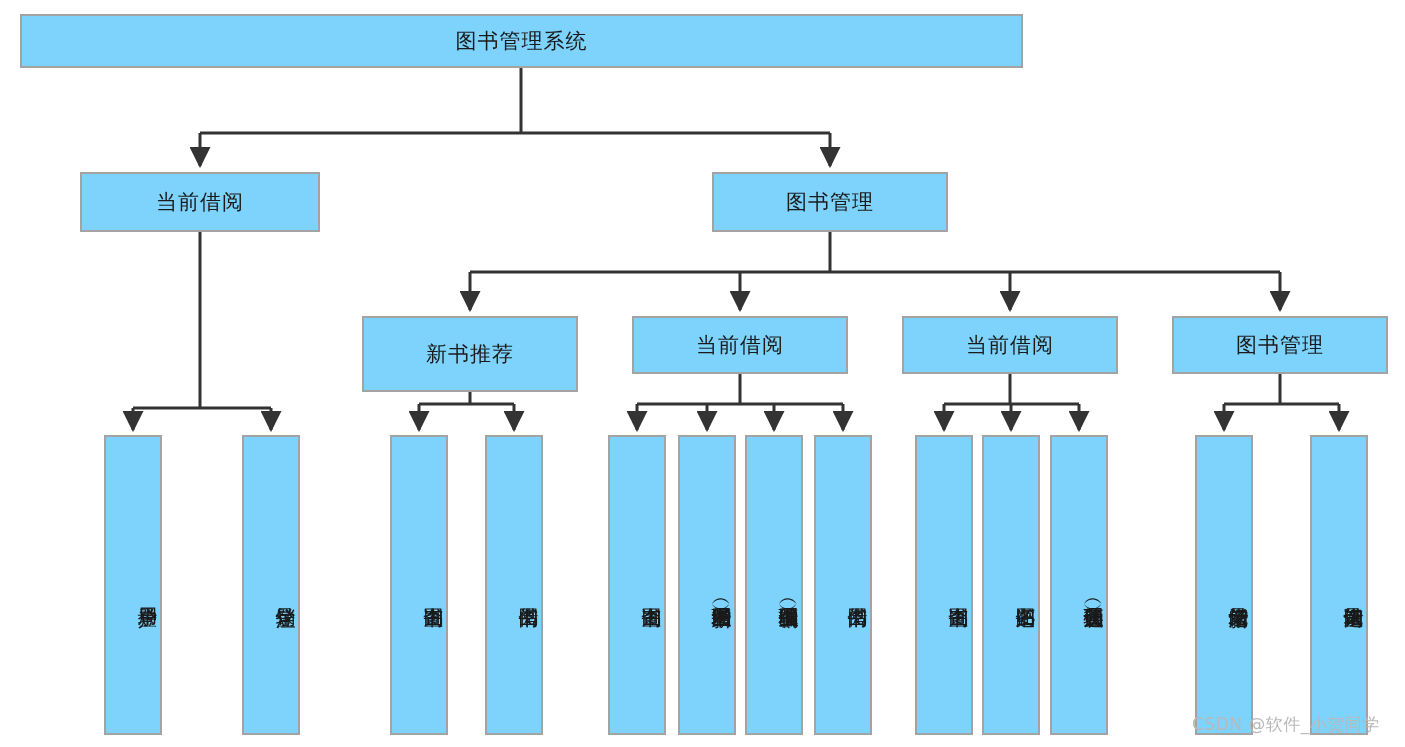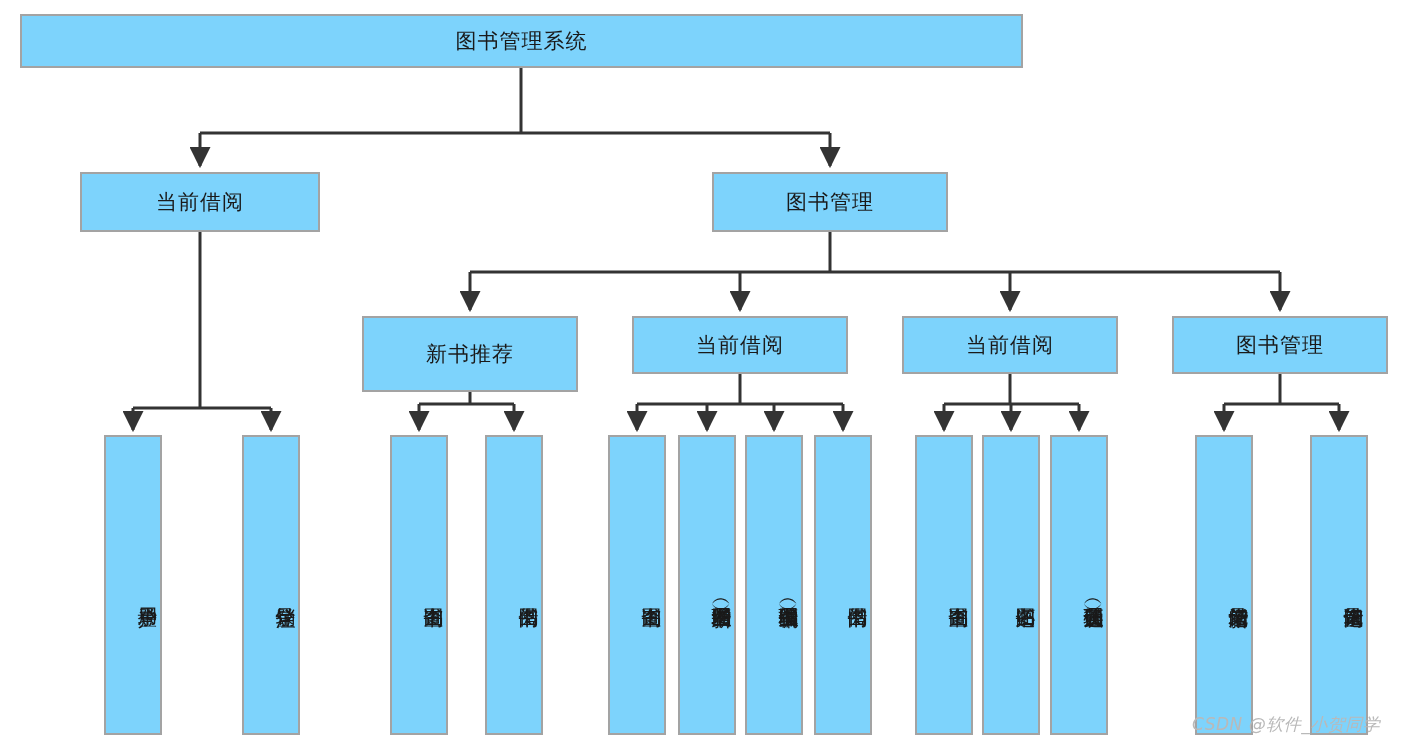--- a/index.html
+++ b/index.html
@@ -53,21 +53,20 @@
   }
   .watermark {
     position: absolute;
     left: 1192px;
     top: 713px;
     font-size: 17px;
     color: #b9b9b9;
     white-space: nowrap;
     letter-spacing: 0.5px;
     pointer-events: none;
-    font-style: italic;
   }
 </style>
 </head>
 <body>
 
 <div id="canvas">
 
   <svg id="diagram-svg" viewBox="0 0 1405 747" xmlns="http://www.w3.org/2000/svg">
     <defs>
       <marker id="arrow" viewBox="0 0 10 10" refX="9" refY="5" markerWidth="7" markerHeight="7" orient="auto-start-reverse">

